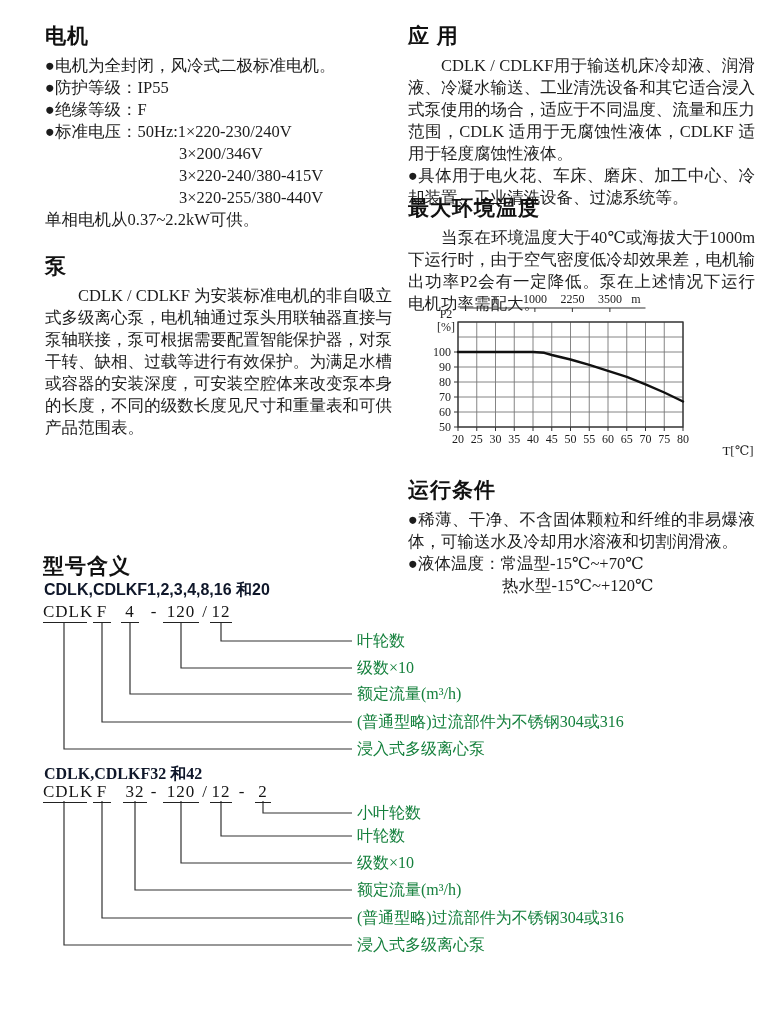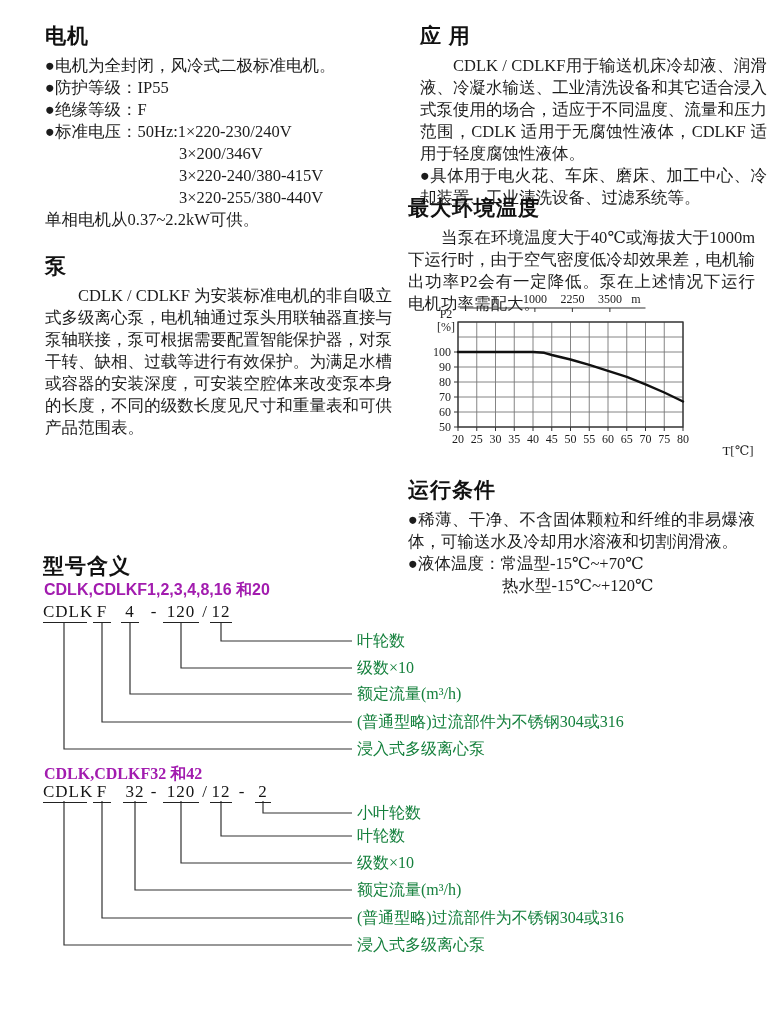--- a/index.html
+++ b/index.html
@@ -20,21 +20,21 @@
   .volt-cont{margin-left:134px;}
   .temp-cont{margin-left:94px;}
   .curve-list{font-size:16px;line-height:18.6px;}
   .hang{padding-left:30px;text-indent:-30px;text-align:justify;}
   .nohang{text-align:justify;}
 
   
   #model-section{position:absolute;left:38px;top:556px;width:730px;height:420px;}
   .m-sub{
     position:absolute;font-family:"Liberation Sans","DejaVu Sans",sans-serif;
-    font-weight:600;font-size:16px;line-height:18px;white-space:nowrap;color:#a21caf;
+    font-weight:600;font-size:16px;line-height:18px;white-space:nowrap;color:#0f172a;
   }
   .code-part{
     position:absolute;text-align:center;font-size:17px;line-height:19px;height:20px;
     font-family:"Liberation Serif","DejaVu Serif",serif;letter-spacing:1px;color:#151515;
   }
   .u{border-bottom:1.5px solid #222;}
   .m-label{
     position:absolute;left:319px;font-size:16px;line-height:18px;
     white-space:nowrap;color:#15803d;
   }
@@ -60,21 +60,21 @@
     <div class="line volt-cont">3×220-255/380-440V</div>
     <div class="line">单相电机从0.37~2.2kW可供。</div>
   </div>
 
   <div class="block" style="left:45px;top:254px;">
     <div class="sec-heading">泵</div>
     <p class="para indent2">CDLK / CDLKF 为安装标准电机的非自吸立式多级离心泵，电机轴通过泵头用联轴器直接与泵轴联接，泵可根据需要配置智能保护器，对泵干转、缺相、过载等进行有效保护。为满足水槽或容器的安装深度，可安装空腔体来改变泵本身的长度，不同的级数长度见尺寸和重量表和可供产品范围表。</p>
   </div>
 
 
-  <div class="block" style="left:420px;top:24px;">
+  <div class="block" style="left:408px;top:24px;">
     <div class="sec-heading">应 用</div>
     <p class="para indent2">CDLK / CDLKF用于输送机床冷却液、润滑液、冷凝水输送、工业清洗设备和其它适合浸入式泵使用的场合，适应于不同温度、流量和压力范围，CDLK 适用于无腐蚀性液体，CDLKF 适用于轻度腐蚀性液体。</p>
     <div class="para">●具体用于电火花、车床、磨床、加工中心、冷却装置、工业清洗设备、过滤系统等。</div>
   </div>
 
   <div class="block" style="left:408px;top:196px;">
     <div class="sec-heading">最大环境温度</div>
     <p class="para indent2">当泵在环境温度大于40℃或海拔大于1000m下运行时，由于空气密度低冷却效果差，电机输出功率P2会有一定降低。泵在上述情况下运行电机功率需配大。</p>
   </div>
 

